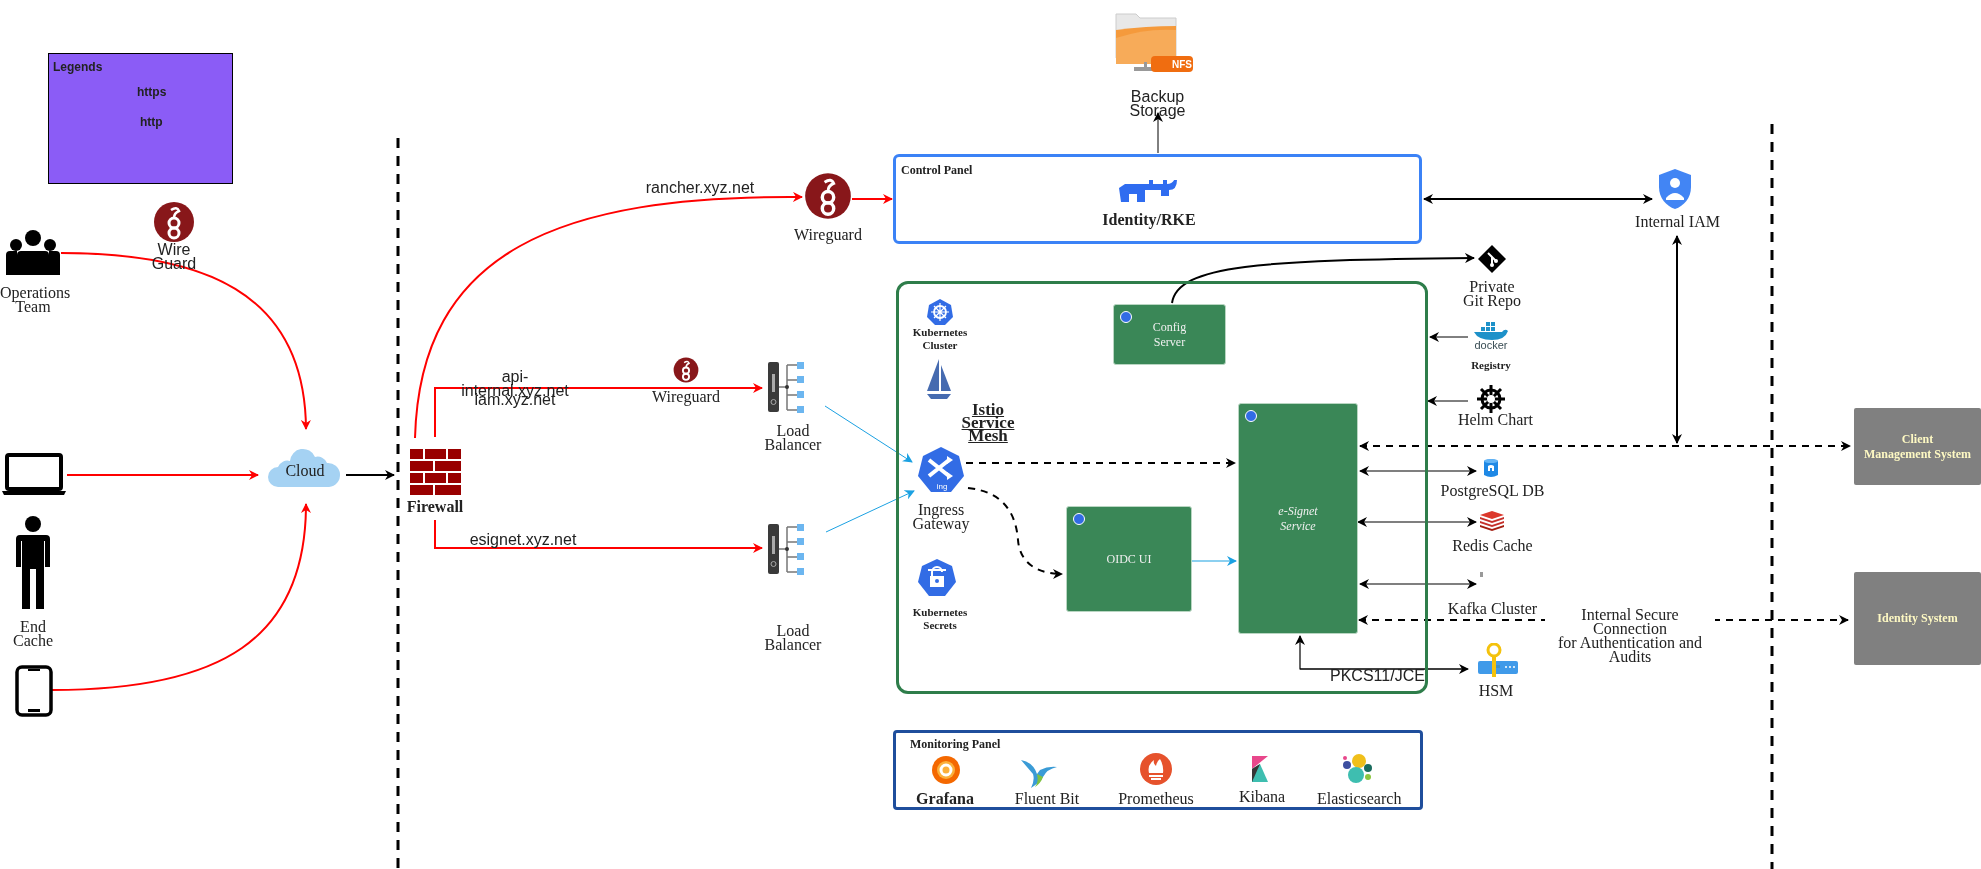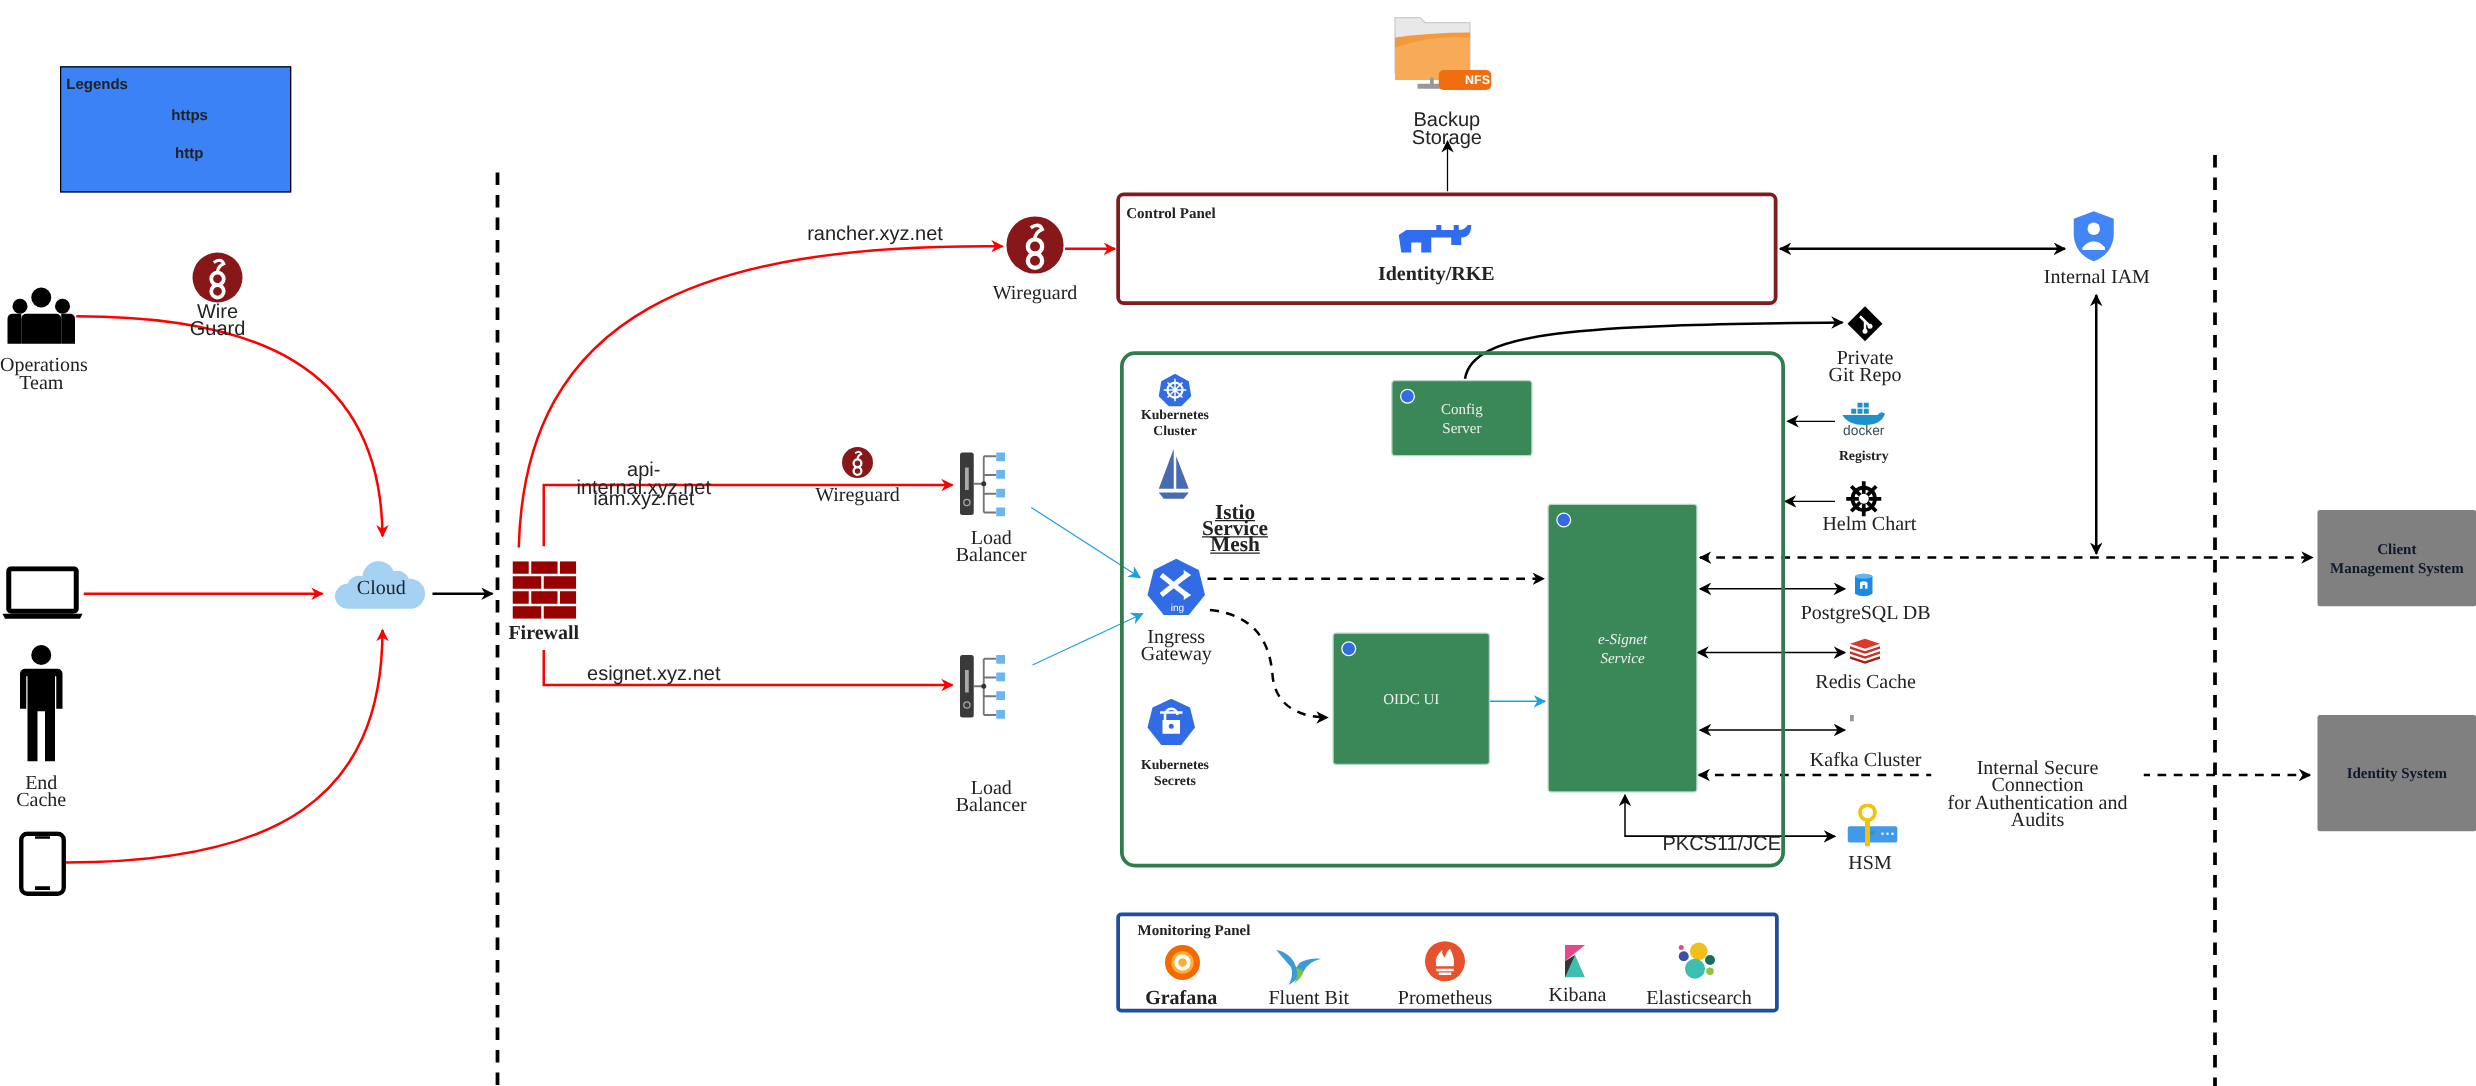--- a/index.html
+++ b/index.html
@@ -2,30 +2,30 @@
 <html><head>
 <meta charset="utf-8">
 <style>
   html, body { margin:0; padding:0; background:#ffffff; }
   body { width:1981px; height:869px; position:relative; overflow:hidden; font-family:"Liberation Serif", serif; color:#222; }
   svg#diagram { position:absolute; left:0; top:0; width:1981px; height:869px; }
   .lbl { position:absolute; font-size:16px; line-height:14px; text-align:center; white-space:pre-line; color:#222; }
   .sans { font-family:"Liberation Sans", sans-serif; }
   .bold { font-weight:bold; }
   .box { position:absolute; box-sizing:border-box; }
-  .legend { left:48px; top:53px; width:185px; height:101px; border:1.5px solid #000; background:#3b82f6; }
+  .legend { left:48px; top:53px; width:185px; height:131px; border:1.5px solid #000; background:#8b5cf6; }
   .legend-title { position:absolute; left:4px; top:6px; font-family:"Liberation Sans", sans-serif; font-weight:bold; font-size:12px; }
   .legend-label { position:absolute; font-family:"Liberation Sans", sans-serif; font-weight:bold; font-size:12px; }
-  .panel-red { left:893px; top:154px; width:529px; height:90px; border:3px solid #7f1d1d; border-radius:6px; }
+  .panel-red { left:893px; top:154px; width:529px; height:90px; border:3px solid #3b82f6; border-radius:6px; }
   .panel-green { left:896px; top:281px; width:532px; height:413px; border:3px solid #2e7d4a; border-radius:12px; }
   .panel-blue { left:893px; top:730px; width:530px; height:80px; border:3px solid #1f4e9c; border-radius:4px; }
   .panel-title { position:absolute; font-weight:bold; font-size:12px; }
   .svc { position:absolute; background:#3a8757; border:1px solid #b9d6c2; border-radius:3px; color:#f0f0f0; font-size:12px; text-align:center; display:flex; align-items:center; justify-content:center; white-space:pre-line; line-height:15px; box-sizing:border-box; }
   .svc .k8s { position:absolute; left:6px; top:6px; width:12px; height:12px; border-radius:50%; background:#326ce5; border:1.5px solid #fff; box-sizing:border-box; }
-  .ext { position:absolute; background:#808080; color:#0f172a; font-weight:bold; font-size:12px; text-align:center; display:flex; align-items:center; justify-content:center; white-space:pre-line; line-height:15px; border-radius:2px; }
+  .ext { position:absolute; background:#808080; color:#fef9c3; font-weight:bold; font-size:12px; text-align:center; display:flex; align-items:center; justify-content:center; white-space:pre-line; line-height:15px; border-radius:2px; }
   .icon { position:absolute; }
 </style>
 </head>
 <body>
 
 <svg id="diagram" viewBox="0 0 1981 869">
   <defs>
     <marker id="arRed" markerWidth="10" markerHeight="10" refX="9" refY="5" orient="auto" markerUnits="userSpaceOnUse">
         <path d="M0,0 L10,5 L0,10 L3,5 z" fill="#ff0000"></path>
       </marker>

